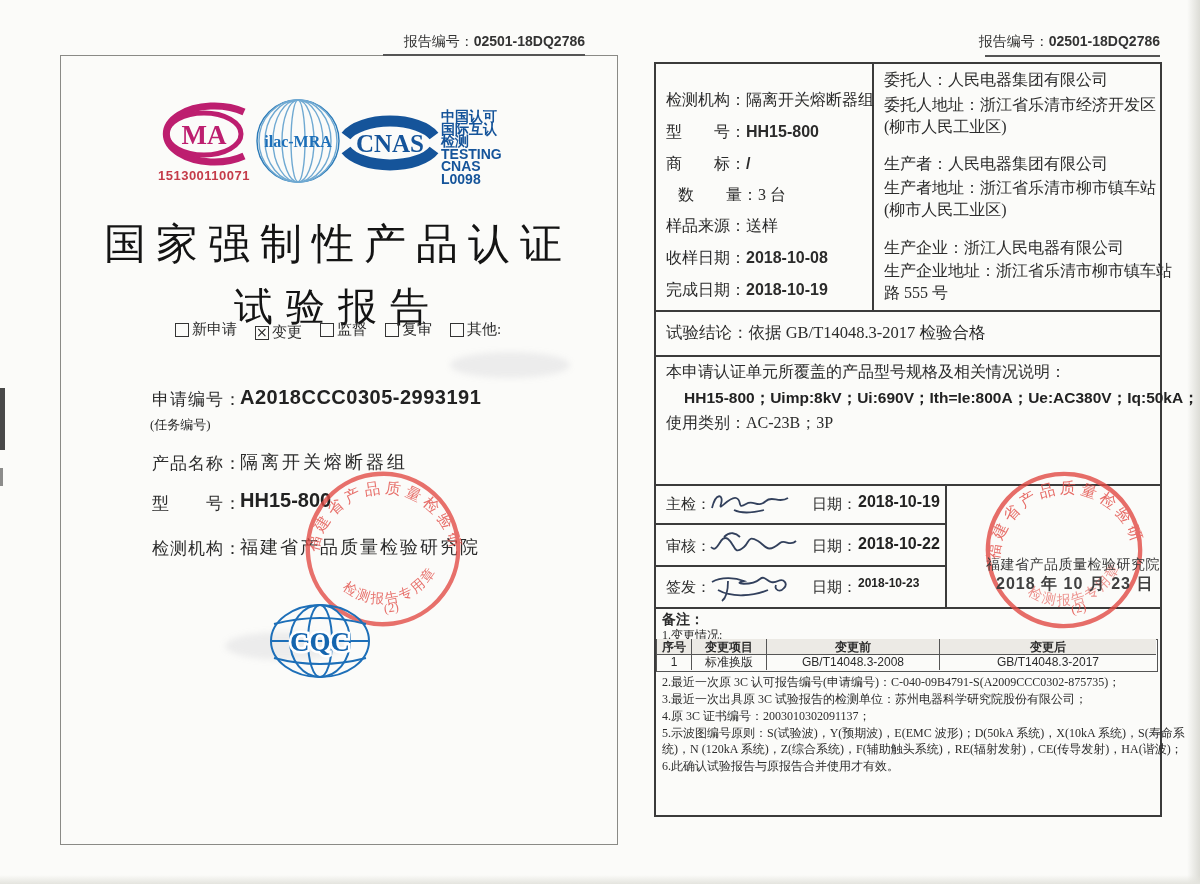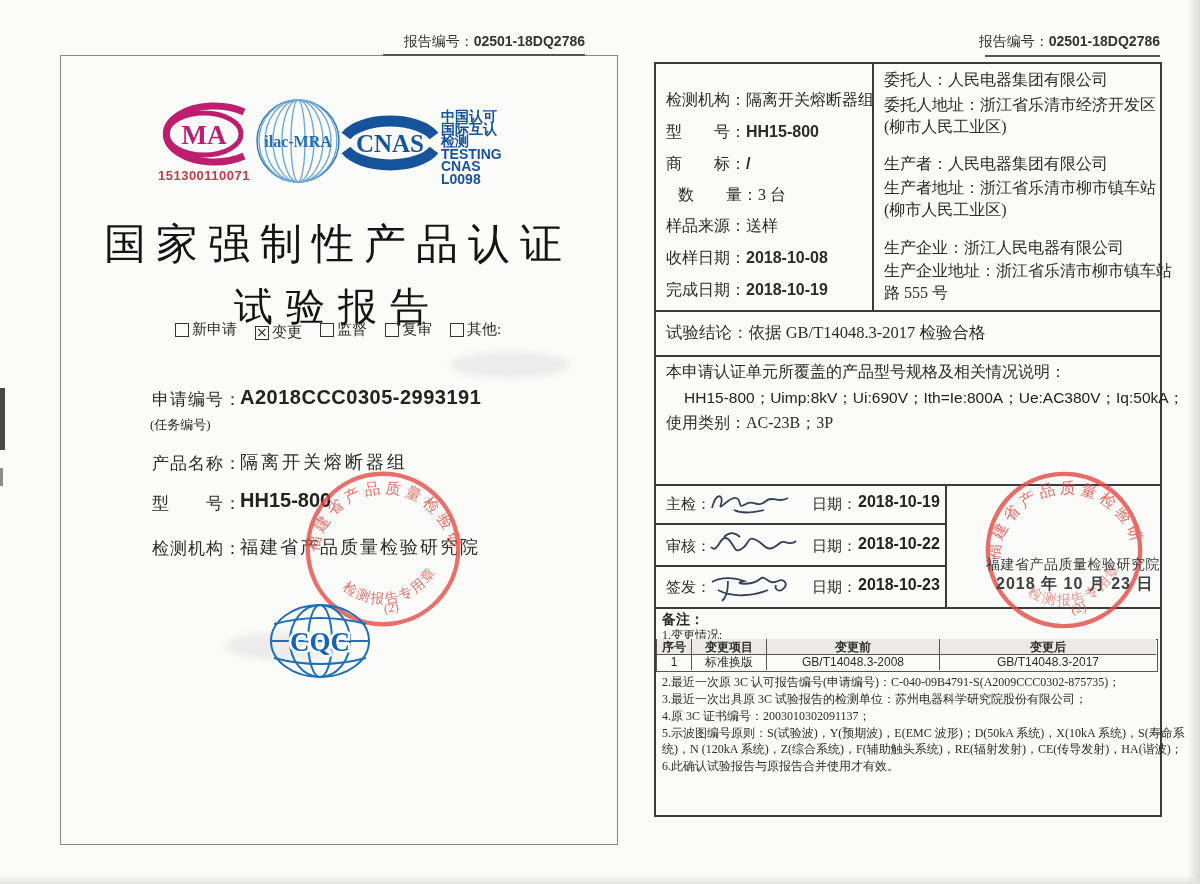--- a/index.html
+++ b/index.html
@@ -184,21 +184,21 @@
   <div class="t serif" style="left:884px;top:200px;font-size:16px;">(柳市人民工业区)</div>
   <div class="t serif" style="left:884px;top:238px;font-size:16px;">生产企业：浙江人民电器有限公司</div>
   <div class="t serif" style="left:884px;top:261px;font-size:16px;">生产企业地址：浙江省乐清市柳市镇车站</div>
   <div class="t serif" style="left:884px;top:283px;font-size:16px;">路 555 号</div>
 
   <div class="t serif" style="left:666px;top:322px;font-size:16.5px;">
     <span>试验结论：</span><span>依据 GB/T14048.3-2017 检验合格</span>
   </div>
 
   <div class="t serif" style="left:666px;top:362px;font-size:16px;">本申请认证单元所覆盖的产品型号规格及相关情况说明：</div>
-  <div class="t sans" style="left:684px;top:388px;font-size:15.5px;font-weight:400;color:#222;">HH15-800；Uimp:8kV；Ui:690V；Ith=Ie:800A；Ue:AC380V；Iq:50kA；</div>
+  <div class="t sans" style="left:684px;top:388px;font-size:15.5px;font-weight:700;color:#222;">HH15-800；Uimp:8kV；Ui:690V；Ith=Ie:800A；Ue:AC380V；Iq:50kA；</div>
   <div class="t serif" style="left:666px;top:413px;font-size:16px;">使用类别：AC-23B；3P</div>
 
   <div class="t serif" style="left:666px;top:495px;font-size:15px;">主检：</div>
   <div class="stampwrap" style="left:706px;top:486px;">
     <svg width="100" height="34" viewBox="0 0 100 34">
         <path d="M6 22 C10 6 18 8 15 18 C12 27 23 10 30 12 C37 14 30 24 40 18 C48 13 51 23 60 15 C66 9 73 18 82 12 M28 24 C36 28 50 26 58 24" fill="none" stroke="#1c2b4a" stroke-width="1.8" opacity=".9"></path>
       </svg>
   </div>
   <div class="t serif" style="left:812px;top:495px;font-size:15px;">日期：</div>
   <div class="t sans sb" style="left:858px;top:493px;font-size:16px;color:#222;">2018-10-19</div>
@@ -212,21 +212,21 @@
   <div class="t serif" style="left:812px;top:537px;font-size:15px;">日期：</div>
   <div class="t sans sb" style="left:858px;top:535px;font-size:16px;color:#222;">2018-10-22</div>
 
   <div class="t serif" style="left:666px;top:578px;font-size:15px;">签发：</div>
   <div class="stampwrap" style="left:706px;top:568px;">
     <svg width="100" height="36" viewBox="0 0 100 36">
         <path d="M6 14 C16 8 30 10 38 13 C24 16 46 18 54 11 C60 6 62 18 72 13 C78 10 82 16 78 20 C74 25 68 22 70 17 M12 22 C26 30 48 28 62 22 M22 13 C22 22 20 30 16 33" fill="none" stroke="#1c2b4a" stroke-width="1.8" opacity=".9"></path>
       </svg>
   </div>
   <div class="t serif" style="left:812px;top:578px;font-size:15px;">日期：</div>
-  <div class="t sans sb" style="left:858px;top:576px;font-size:16px;color:#222;">2018-10-23</div>
+  <div class="t sans sb" style="left:858px;top:576px;font-size:12px;color:#222;">2018-10-23</div>
 
   <div class="stampwrap" style="left:980px;top:466px;z-index:1;">
     <svg width="168" height="168" viewBox="0 0 170 170">
       <g opacity="0.8" transform="rotate(-14 85 85)">
         <circle cx="85" cy="85" r="77" fill="none" stroke="#e24a44" stroke-width="4.5"></circle>
         <defs>
           <path id="arcTopR" d="M 16 97 A 69 69 0 1 1 154 97" fill="none"></path>
           <path id="arcBotR" d="M 30 108 A 63 63 0 0 0 140 108" fill="none"></path>
         </defs>
         <text fill="#e24a44" font-size="16" letter-spacing="4"><textPath href="#arcTopR" startOffset="18">福建省产品质量检验研究院</textPath></text>

